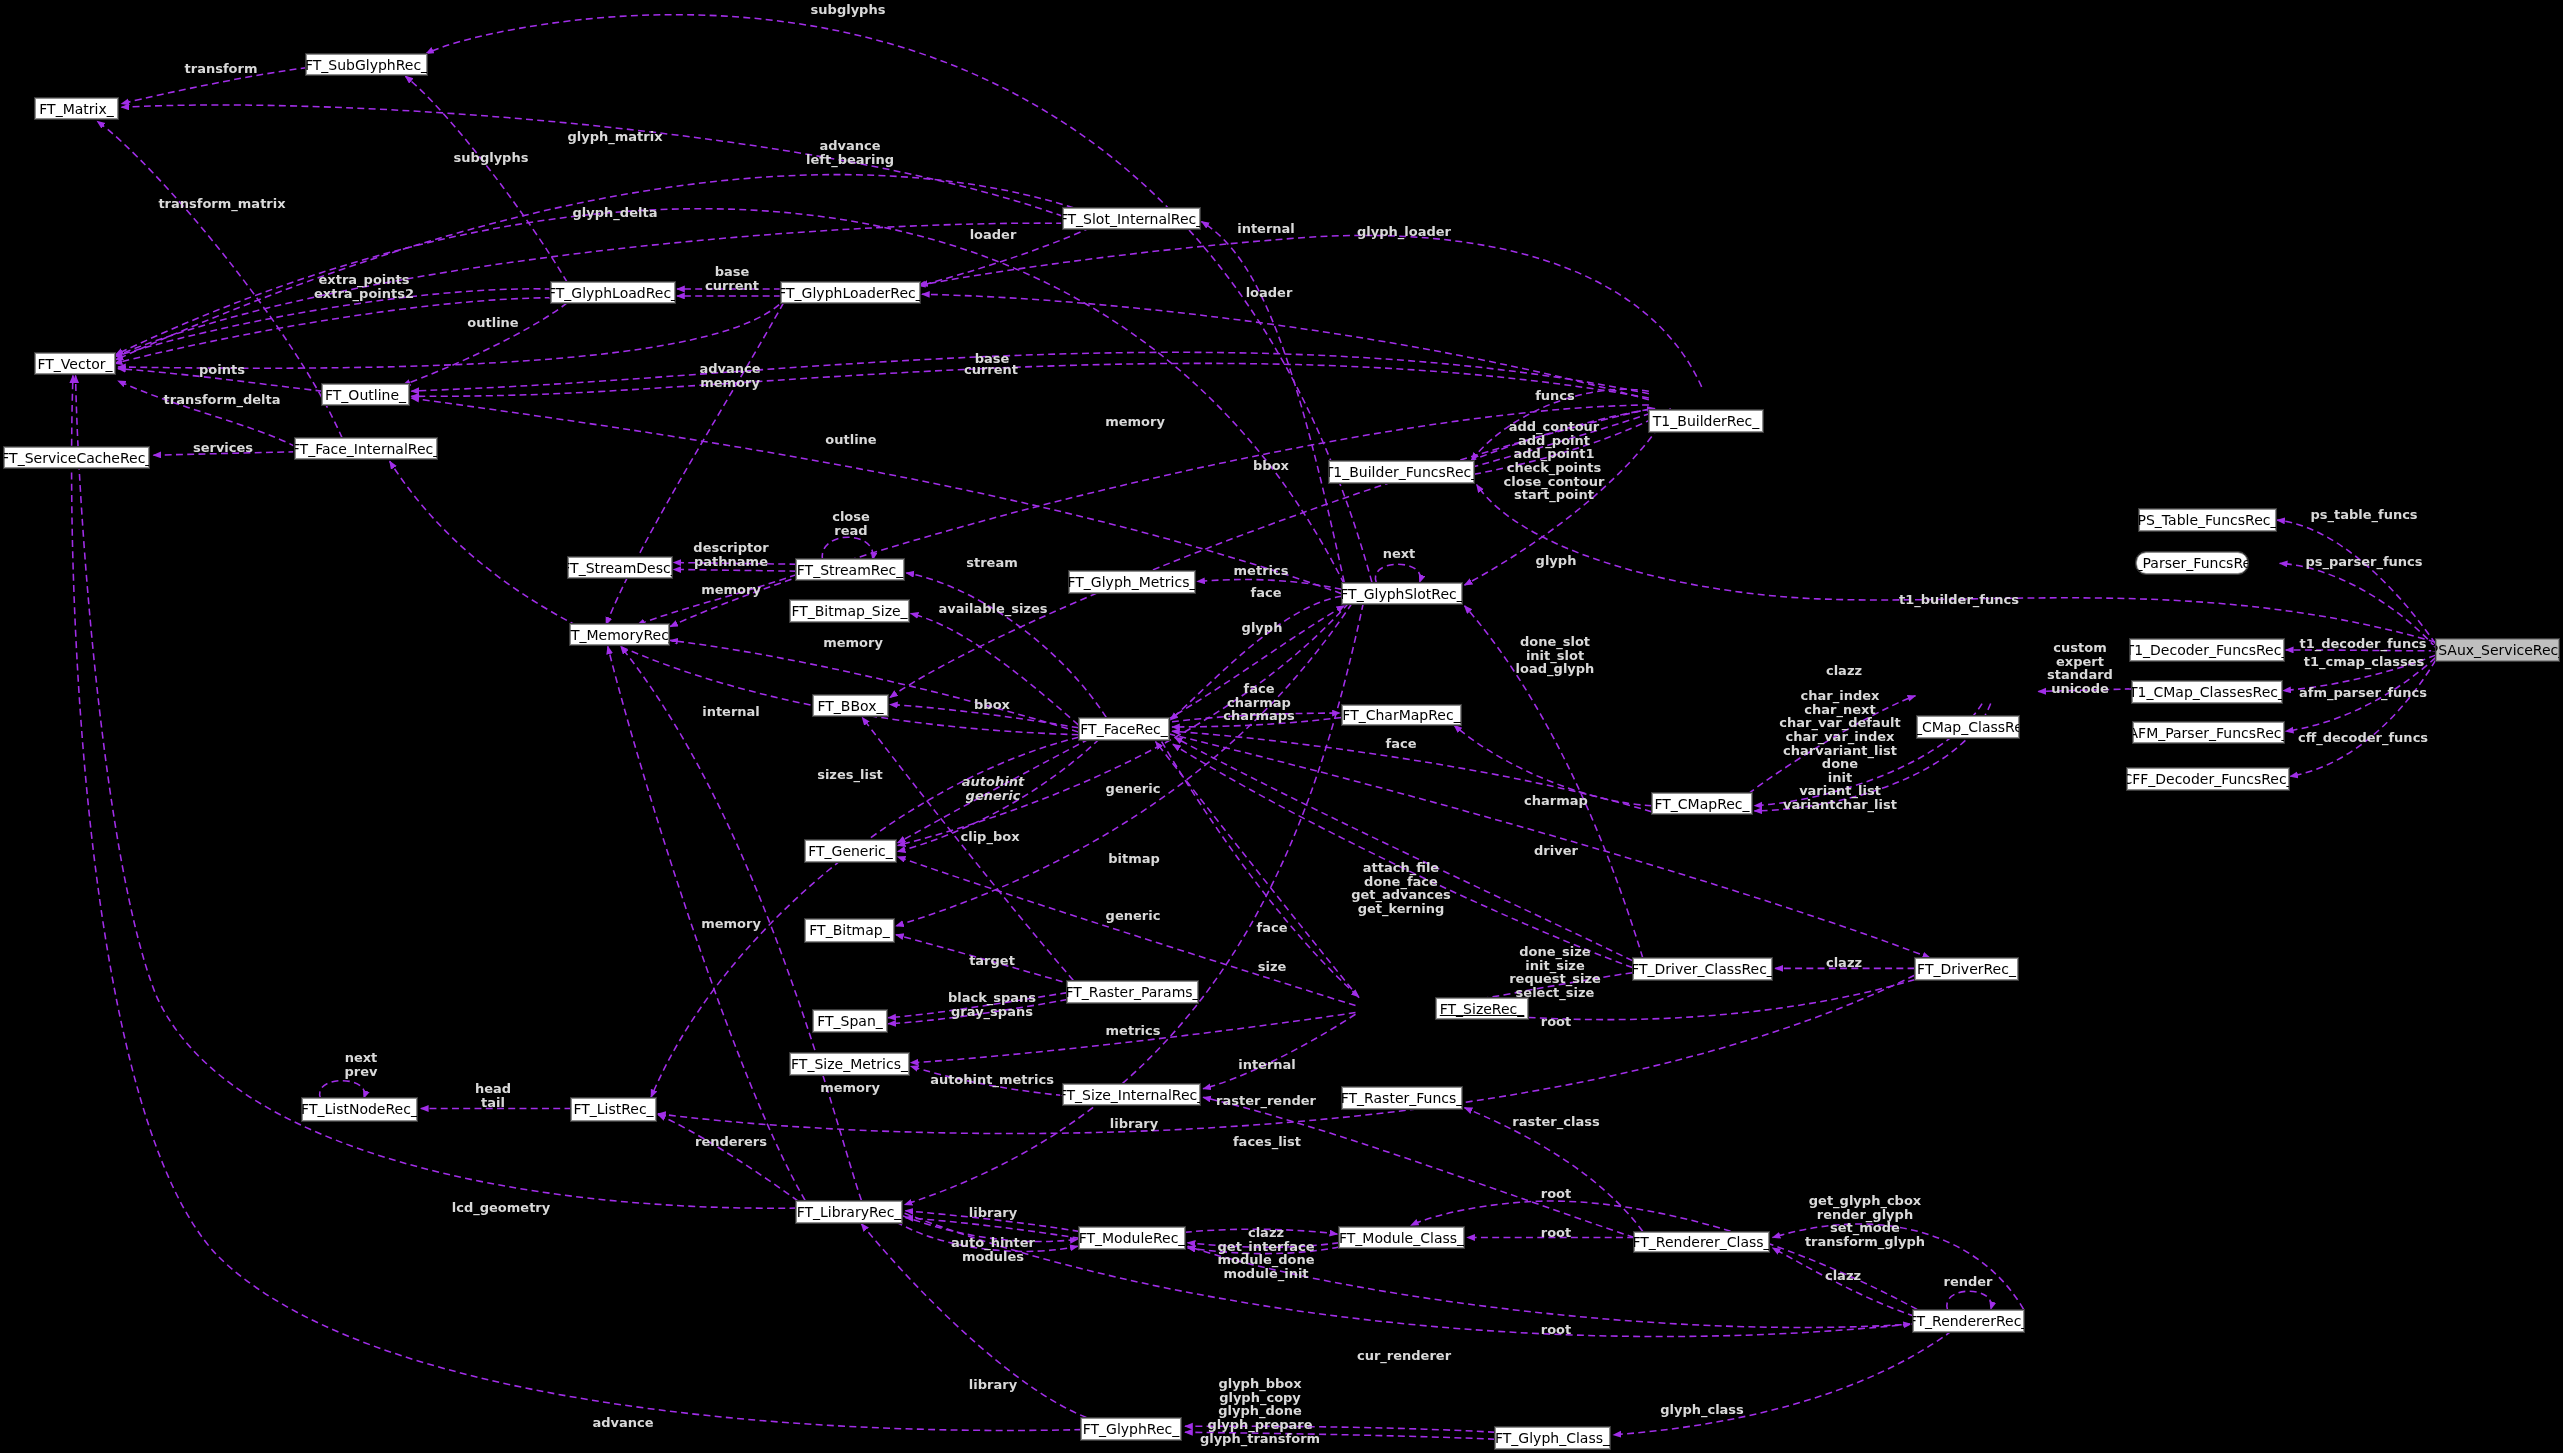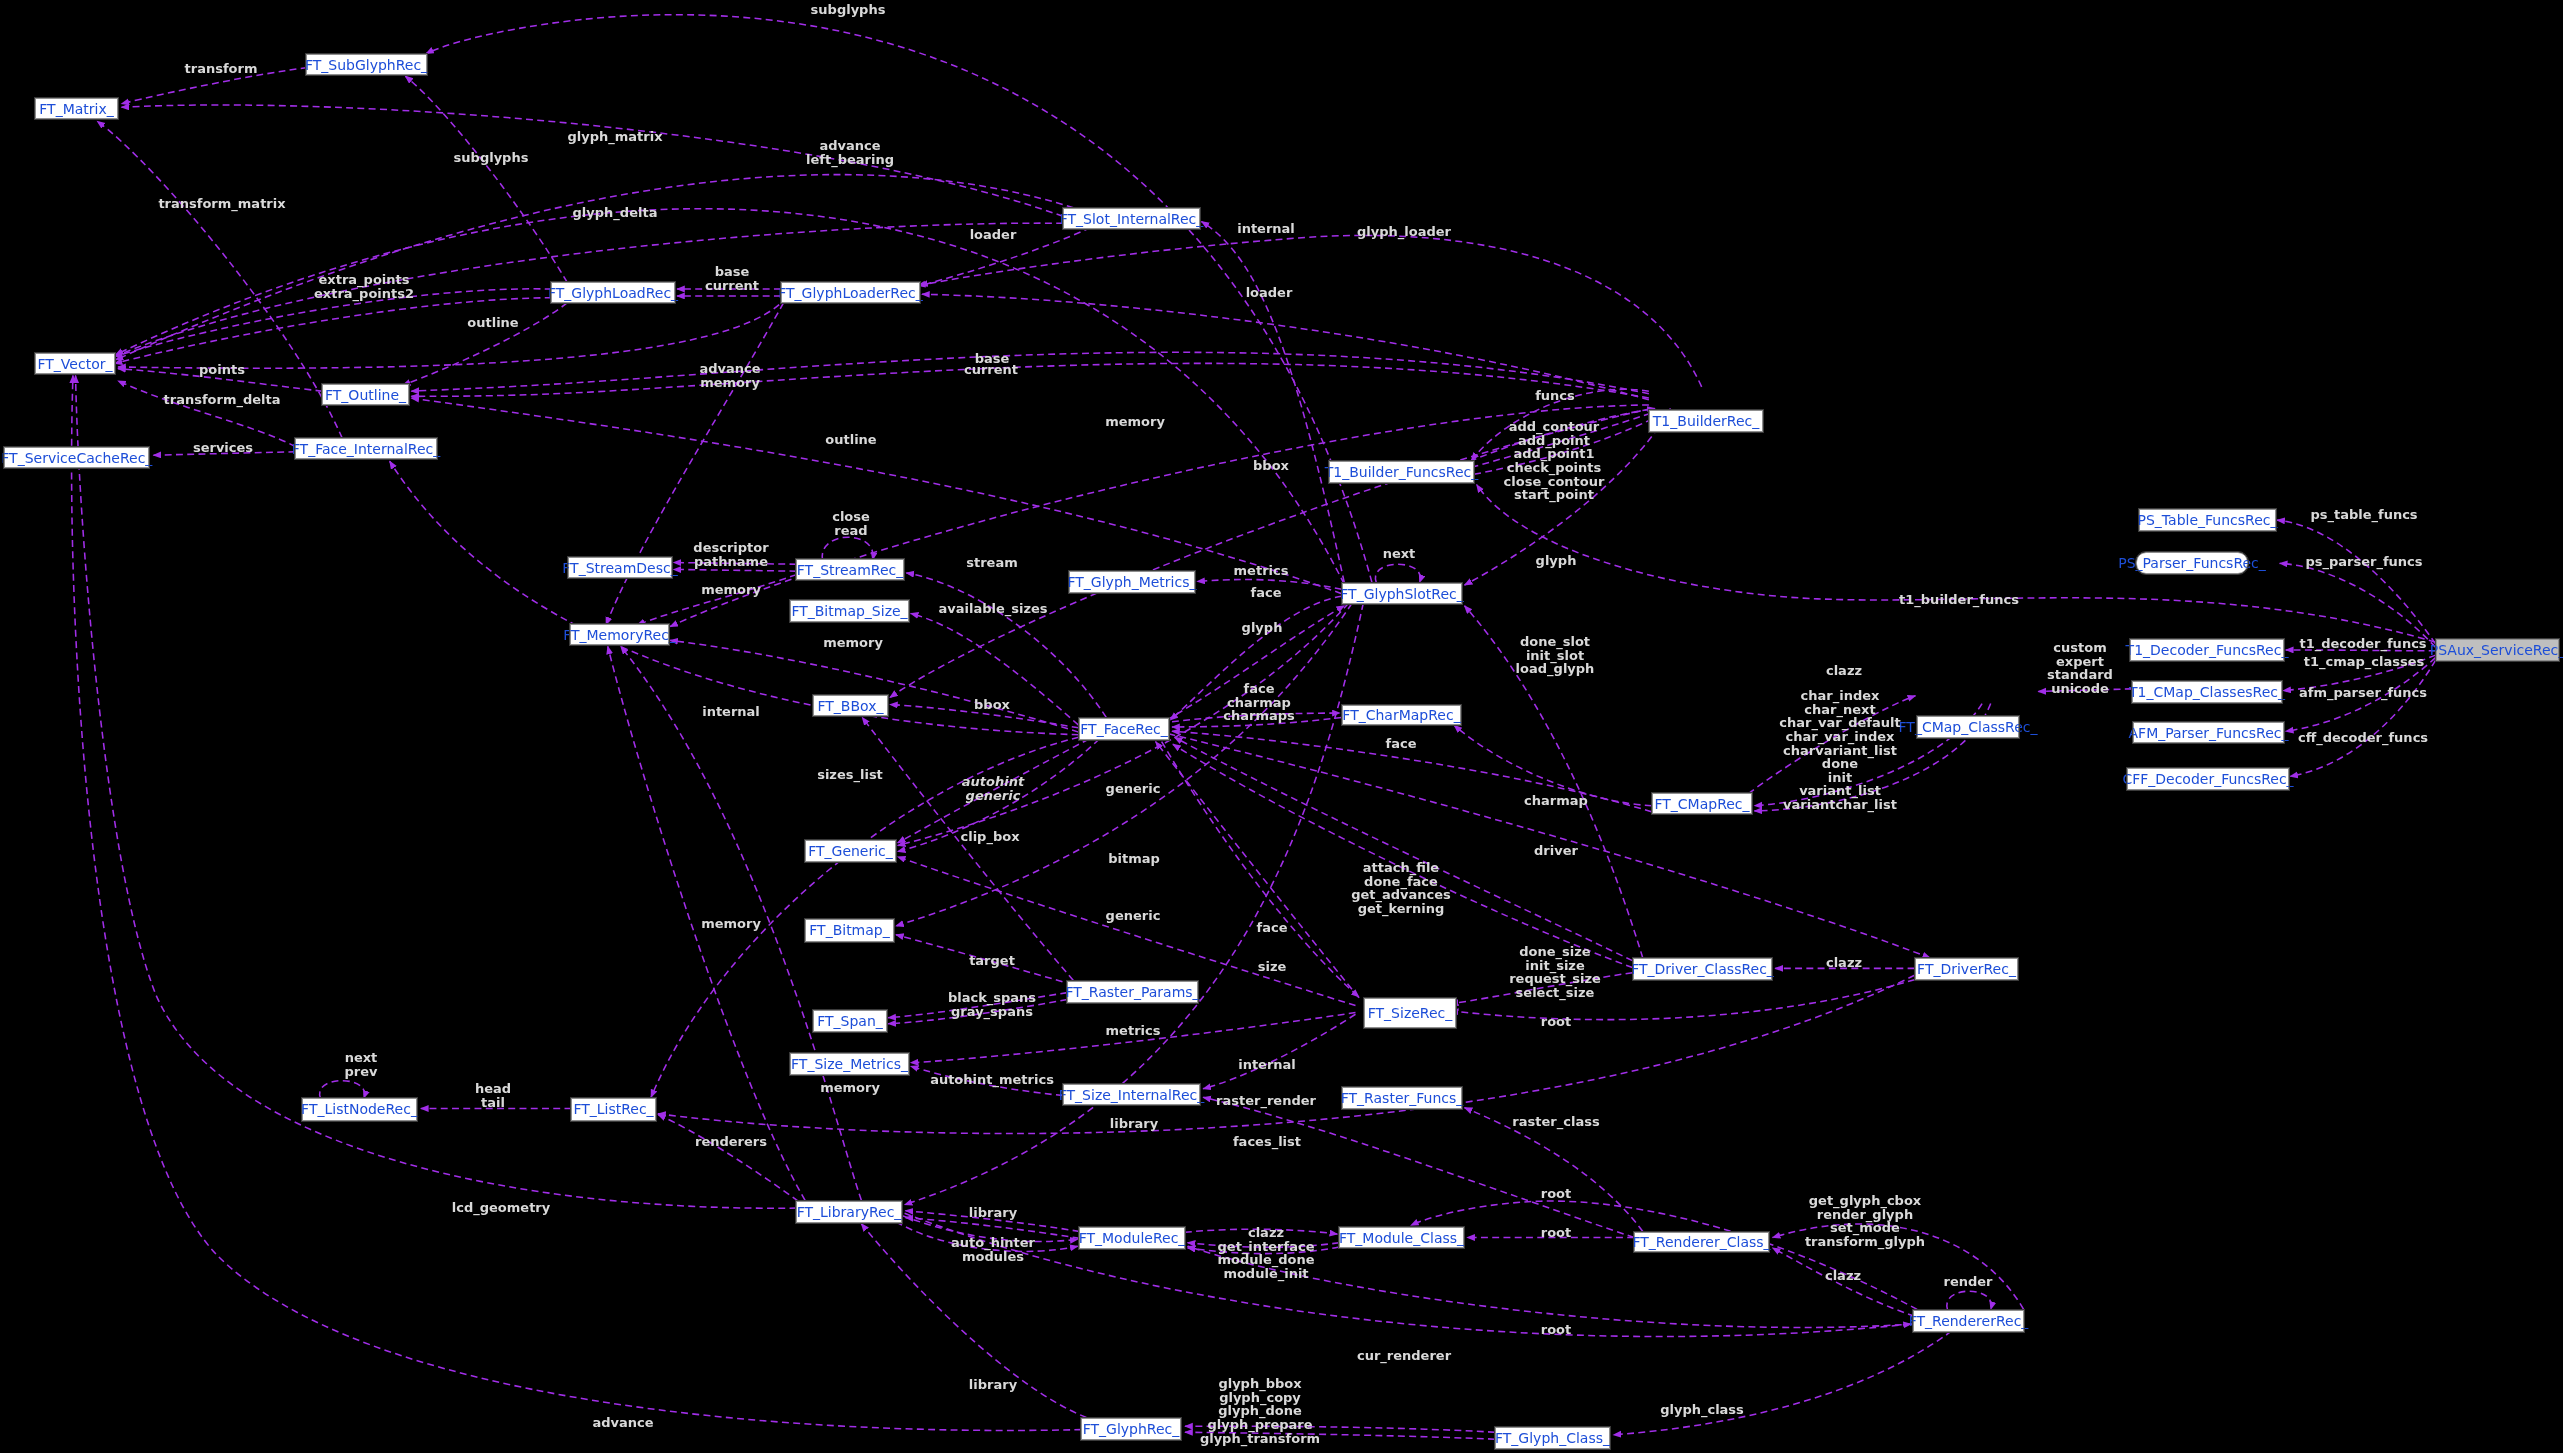--- a/index.html
+++ b/index.html
@@ -1,21 +1,21 @@
 <!DOCTYPE html>
 <html style="font-size:14px"><head>
 <meta charset="utf-8">
 <style>
   html,body{margin:0;padding:0;background:#000;}
   #stage{position:relative;width:2563px;height:1453px;background:#000;overflow:hidden;
          font-family:"DejaVu Sans", sans-serif;}
   #edges{position:absolute;left:0;top:0;width:100%;height:100%;}
   .edge{fill:none;stroke:#a12ee8;stroke-width:1.8;stroke-dasharray:8 5;}
   .node{position:absolute;box-sizing:border-box;background:#ffffff;border:0.9px solid #8f8f8f;
-        outline:0.9px solid #3a3a3a;color:#1d4ed8;font-size:14px;line-height:1;
+        outline:0.9px solid #3a3a3a;color:#000000;font-size:14px;line-height:1;
         display:flex;align-items:center;justify-content:center;white-space:nowrap;
         padding:0 3.5px;cursor:pointer;}
   .node.highlight{background:#bfbfbf;}
   .edge-label{position:absolute;transform:translate(-50%,-50%);color:#d9d9d9;
         font-size:13px;font-weight:bold;line-height:1.05;text-align:center;white-space:pre;}
 </style>
 </head>
 <body>
 
 <div id="stage">
@@ -167,21 +167,21 @@
       <div class="node" style="left: 2130px; top: 639px; width: 154px; height: 21.6px;">T1_Decoder_FuncsRec_</div>
       <div class="node highlight" style="left: 2436px; top: 639px; width: 123px; height: 21.6px;">PSAux_ServiceRec_</div>
       <div class="node" style="left: 2132px; top: 681px; width: 150px; height: 21.6px;">T1_CMap_ClassesRec_</div>
       <div class="node" style="left: 2133px; top: 722px; width: 151px; height: 21px;">AFM_Parser_FuncsRec_</div>
       <div class="node" style="left: 2127px; top: 768px; width: 162px; height: 21.6px;">CFF_Decoder_FuncsRec_</div>
       <div class="node" style="left: 805px; top: 840px; width: 91px; height: 21.6px;">FT_Generic_</div>
       <div class="node" style="left: 805px; top: 919px; width: 89px; height: 22.5px;">FT_Bitmap_</div>
       <div class="node" style="left: 1067px; top: 981px; width: 131px; height: 21.6px;">FT_Raster_Params_</div>
       <div class="node" style="left: 813px; top: 1010px; width: 74px; height: 21.6px;">FT_Span_</div>
       <div class="node" style="left: 790px; top: 1053px; width: 119px; height: 21.6px;">FT_Size_Metrics_</div>
-      <div class="node" style="left: 1364px; top: 998px; width: 92px; height: 30px;">FT_SizeRec_</div>
+      <div class="node" style="left: 1436px; top: 998px; width: 92px; height: 21px; text-decoration: underline;">FT_SizeRec_</div>
       <div class="node" style="left: 1633px; top: 958px; width: 139px; height: 21.6px;">FT_Driver_ClassRec_</div>
       <div class="node" style="left: 1915px; top: 958px; width: 103px; height: 21.6px;">FT_DriverRec_</div>
       <div class="node" style="left: 1063px; top: 1084px; width: 137px; height: 21px;">FT_Size_InternalRec_</div>
       <div class="node" style="left: 1342px; top: 1087px; width: 120px; height: 21.6px;">FT_Raster_Funcs_</div>
       <div class="node" style="left: 302px; top: 1098px; width: 115px; height: 22.5px;">FT_ListNodeRec_</div>
       <div class="node" style="left: 571px; top: 1098px; width: 85px; height: 22.5px;">FT_ListRec_</div>
       <div class="node" style="left: 796px; top: 1201px; width: 106px; height: 21.6px;">FT_LibraryRec_</div>
       <div class="node" style="left: 1079px; top: 1227px; width: 106px; height: 21.6px;">FT_ModuleRec_</div>
       <div class="node" style="left: 1339px; top: 1227px; width: 125px; height: 21px;">FT_Module_Class_</div>
       <div class="node" style="left: 1634px; top: 1232px; width: 135px; height: 20px;">FT_Renderer_Class_</div>

